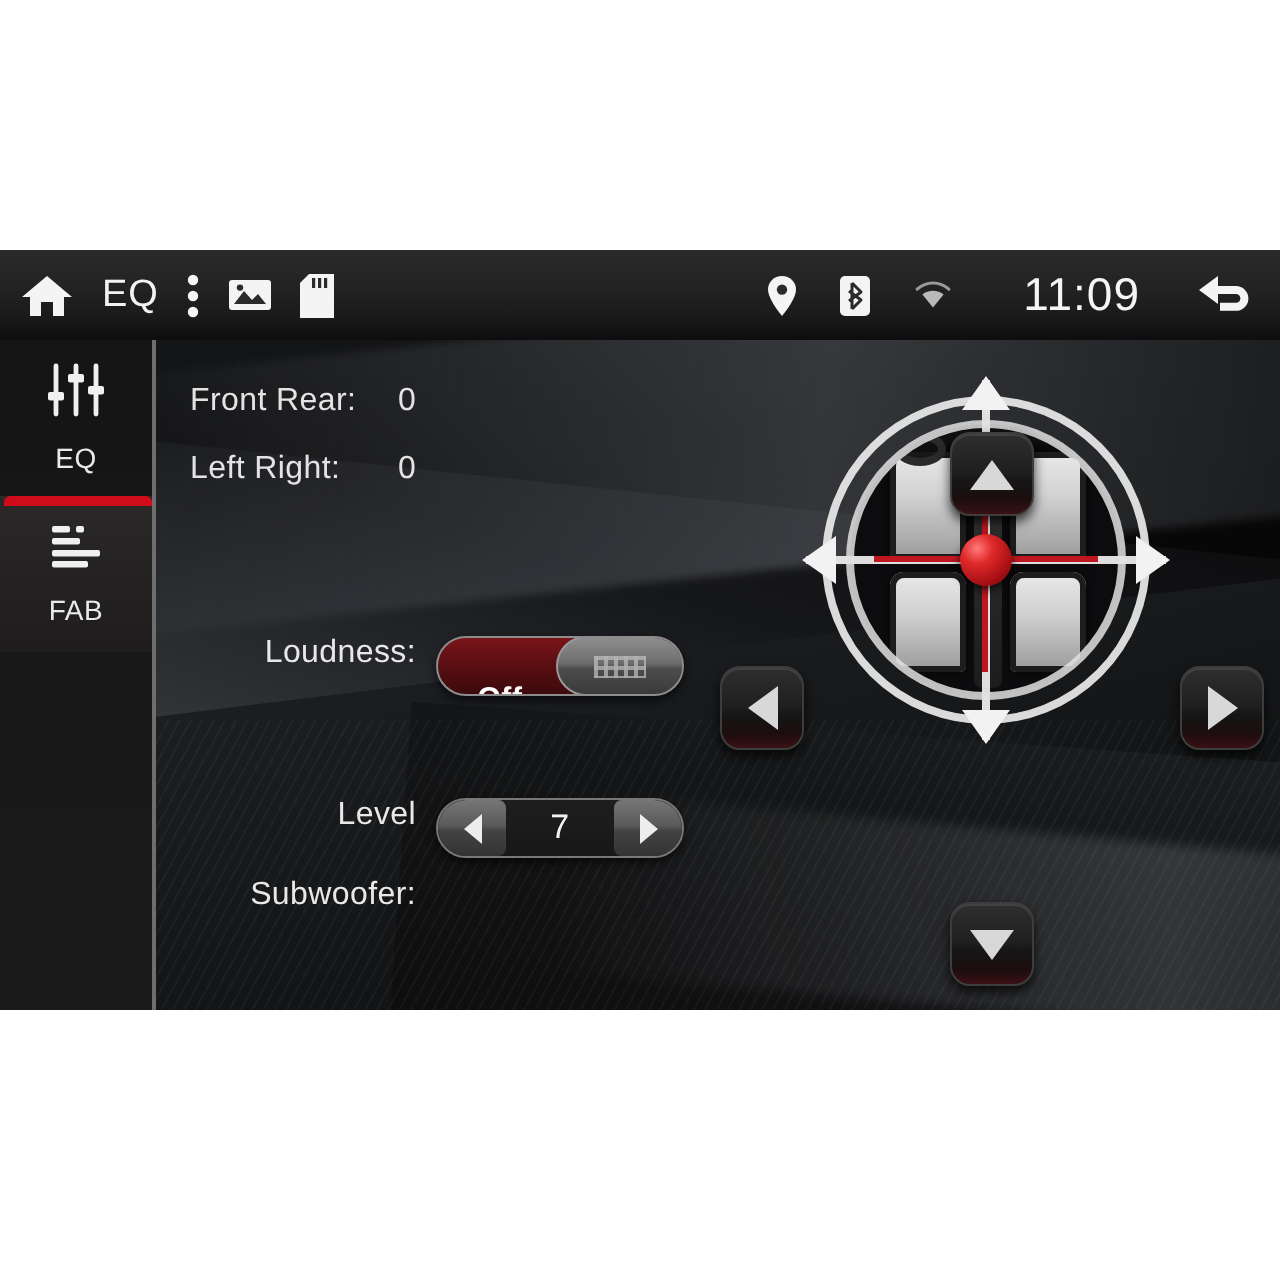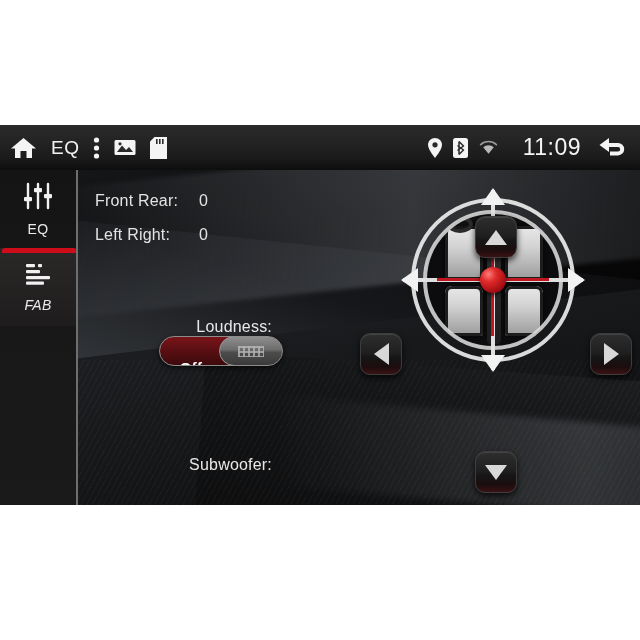--- a/index.html
+++ b/index.html
@@ -28,21 +28,21 @@
     left: 0; top: 0;
     width: 640px; height: 45px;
     background: linear-gradient(to bottom, #2a2a2a 0%, #232323 40%, #1a1a1a 75%, #0d0d0d 100%);
     display: flex;
     align-items: center;
     box-sizing: border-box;
     padding: 0 12px 0 10px;
     z-index: 40;
   }
   #statusbar .sb-left { display: flex; align-items: center; gap: 14px; }
-  #statusbar .sb-right { margin-left: auto; display: flex; align-items: center; gap: 11px; }
+  #statusbar .sb-right { margin-left: auto; display: flex; align-items: center; gap: 22px; }
   .sb-icon { display: flex; align-items: center; justify-content: center; }
   .eq-text {
     color: #f2f2f2;
     font-size: 19px;
     letter-spacing: .5px;
     font-weight: 400;
   }
   .clock {
     color: #f4f4f4;
     font-size: 23px;
@@ -77,21 +77,20 @@
     justify-content: center;
     gap: 7px;
   }
   .side-item .label {
     color: #eaeaea;
     font-size: 14px;
     letter-spacing: .3px;
   }
   .side-item.active {
     background: linear-gradient(to bottom, #2b2828 0%, #1e1c1c 100%);
-    font-style: italic;
   }
   .side-item.active::before {
     content: "";
     position: absolute;
     left: 2px; right: 0; top: 0;
     height: 5px;
     background: #cf0c1a;
     border-radius: 3px 3px 0 0;
   }
 
@@ -178,23 +177,22 @@
     font-size: 16px;
     display: flex; align-items: center; justify-content: center;
     box-sizing: border-box;
     z-index: 14;
   }
 
   
   .ctl-row {
     position: absolute;
     display: flex;
-    align-items: center;
+    align-items: flex-start;
     z-index: 14;
-    flex-direction: column;
   }
   .ctl-label {
     color: #e8e8e8;
     font-size: 16px;
     text-align: right;
     margin-right: 10px;
     letter-spacing: .2px;
   }
   .toggle {
     position: relative;
@@ -509,22 +507,38 @@
         <span class="ctl-label" style="width:112px;">Loudness:</span>
         <div class="toggle off">
           <span class="tg-text">Off</span>
           <span class="tg-knob">
               <span class="grip"></span>
             </span>
         </div>
       </div>
 
 
-
-      <div class="ctl-row" style="left:12px; top:269px; width:256px;margin-top:17px;">
+      <div class="ctl-row" style="left:78px; top:229px; width:190px;">
+        <span class="ctl-label" style="width:52px;">Level</span>
+        <div class="stepper">
+          <span class="step-btn left">
+            <svg width="13" height="17" viewBox="0 0 13 17">
+                <path d="M11 1 L2 8.5 L11 16 Z" fill="#ededed"></path>
+              </svg>
+          </span>
+          <span class="step-val">7</span>
+          <span class="step-btn right">
+            <svg width="13" height="17" viewBox="0 0 13 17">
+                <path d="M2 1 L11 8.5 L2 16 Z" fill="#ededed"></path>
+              </svg>
+          </span>
+        </div>
+      </div>
+
+      <div class="ctl-row" style="left:12px; top:269px; width:256px;">
         <span class="ctl-label" style="width:118px;">Subwoofer:</span>
       </div>
 
       <div id="balance">
         <div class="bal-car">
           <div class="car-dark"></div>
           <div class="console"></div>
           <div class="seat fl"></div>
           <div class="seat fr"></div>
           <div class="seat rl"></div>

